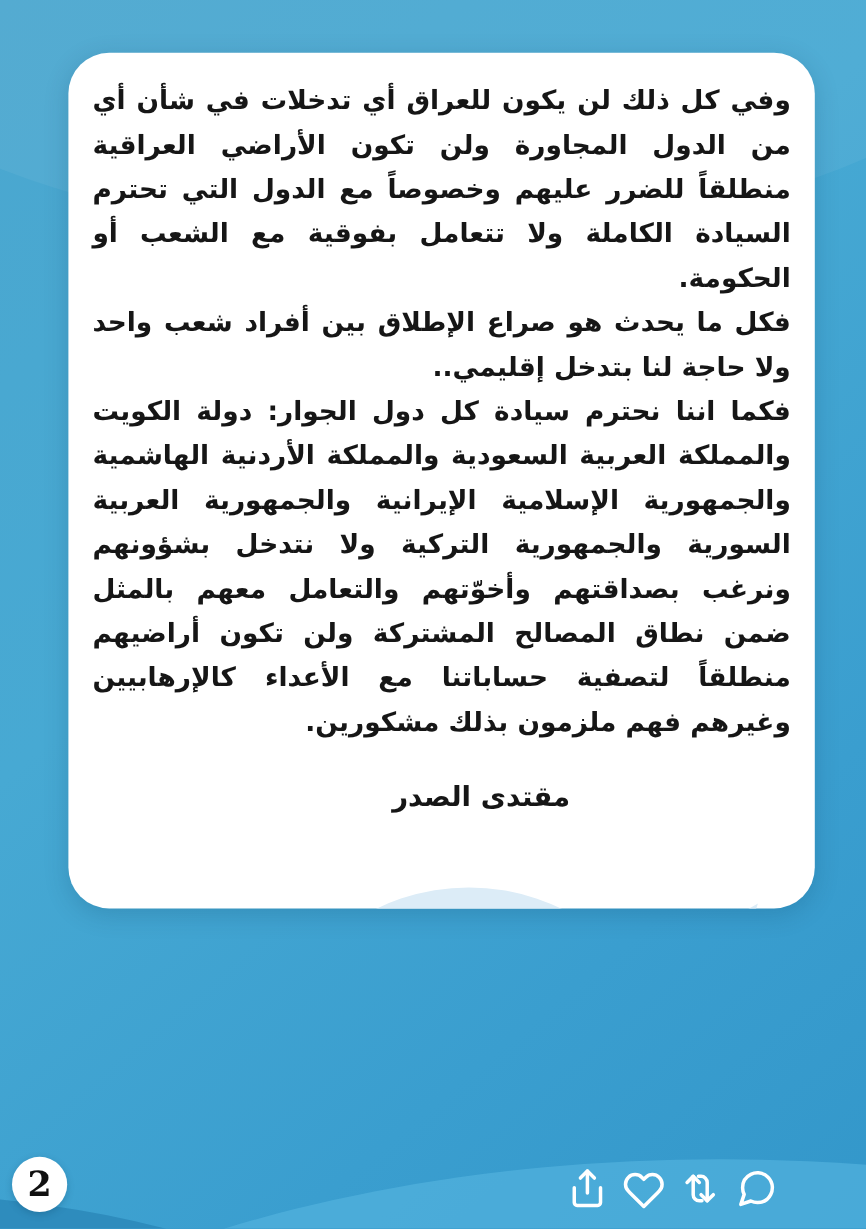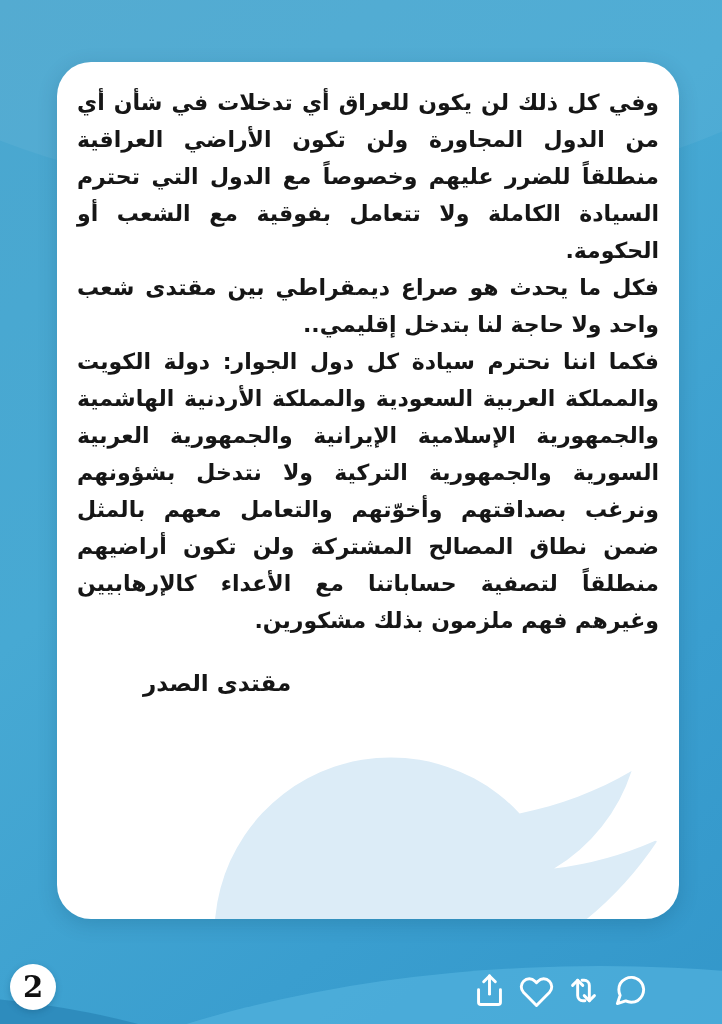--- a/index.html
+++ b/index.html
@@ -14,36 +14,36 @@
   }
   .bg-swoosh-light{
     position:absolute;left:-150px;top:966px;width:1500px;height:700px;
     border-radius:50%;background:#54b4de;opacity:0.65;
   }
   .bg-swoosh-dark{
     position:absolute;left:-520px;top:998px;width:980px;height:540px;
     border-radius:50%;background:#2b87b8;opacity:0.8;transform:rotate(5deg);
   }
   .card{
-    position:absolute;left:57px;top:62px;width:622px;height:857px;
+    position:absolute;left:57px;top:44px;width:622px;height:713px;
     background:#ffffff;border-radius:34px;overflow:hidden;
     box-shadow:0 5px 20px rgba(6,50,80,0.18);
   }
   .bird-watermark{
     position:absolute;left:-260px;top:615px;width:860px;height:860px;
     pointer-events:none;
   }
   .statement{
     position:relative;direction:rtl;text-align:justify;
     padding:22px 20px 0 20px;
     color:#161616;font-weight:700;font-size:22px;line-height:37px;
   }
   .statement p{margin:0;}
   .signature{
-    direction:rtl;text-align:left;padding-left:66px;margin-top:26px;
+    direction:rtl;text-align:center;padding-left:66px;margin-top:26px;
     font-size:23px;
   }
   .page-badge{
     position:absolute;left:10px;top:964px;width:46px;height:46px;
     border-radius:50%;background:#ffffff;
     display:flex;align-items:center;justify-content:center;
     font-family:"DejaVu Serif",serif;font-weight:700;font-size:29px;color:#101010;
     box-shadow:0 2px 6px rgba(10,60,90,0.25);
   }
   .action-bar{
@@ -61,21 +61,21 @@
   <div class="bg-swoosh-light"></div>
   <div class="bg-swoosh-dark"></div>
 
   <div class="card">
     <svg class="bird-watermark" viewBox="0 0 24 24" preserveAspectRatio="xMidYMid meet">
       <path fill="#dcecf7" d="M23.953 4.57a10 10 0 0 1-2.825.775 4.958 4.958 0 0 0 2.163-2.723c-.951.555-2.005.959-3.127 1.184a4.92 4.92 0 0 0-8.384 4.482C7.69 8.095 4.067 6.13 1.64 3.162a4.822 4.822 0 0 0-.666 2.475c0 1.71.87 3.213 2.188 4.096a4.904 4.904 0 0 1-2.228-.616v.06a4.923 4.923 0 0 0 3.946 4.827 4.996 4.996 0 0 1-2.212.085 4.936 4.936 0 0 0 4.604 3.417 9.867 9.867 0 0 1-6.102 2.105c-.39 0-.779-.023-1.17-.067a13.995 13.995 0 0 0 7.557 2.209c9.053 0 13.998-7.496 13.998-13.985 0-.21 0-.42-.015-.63A9.935 9.935 0 0 0 24 4.59z"></path>
     </svg>
 
     <div class="statement">
       <p>وفي كل ذلك لن يكون للعراق أي تدخلات في شأن أي من الدول المجاورة ولن تكون الأراضي العراقية منطلقاً للضرر عليهم وخصوصاً مع الدول التي تحترم السيادة الكاملة ولا تتعامل بفوقية مع الشعب أو الحكومة.</p>
-      <p>فكل ما يحدث هو صراع ديمقراطي بين مقتدى شعب واحد ولا حاجة لنا بتدخل إقليمي..</p>
+      <p>فكل ما يحدث هو صراع الإطلاق بين أفراد شعب واحد ولا حاجة لنا بتدخل إقليمي..</p>
       <p>فكما اننا نحترم سيادة كل دول الجوار: دولة الكويت والمملكة العربية السعودية والمملكة الأردنية الهاشمية والجمهورية الإسلامية الإيرانية والجمهورية العربية السورية والجمهورية التركية ولا نتدخل بشؤونهم ونرغب بصداقتهم وأخوّتهم والتعامل معهم بالمثل ضمن نطاق المصالح المشتركة ولن تكون أراضيهم منطلقاً لتصفية حساباتنا مع الأعداء كالإرهابيين وغيرهم فهم ملزمون بذلك مشكورين.</p>
       <div class="signature">مقتدى الصدر</div>
     </div>
   </div>
 
   <div class="page-badge">
     <span>2</span>
   </div>
 
   <div class="action-bar">

